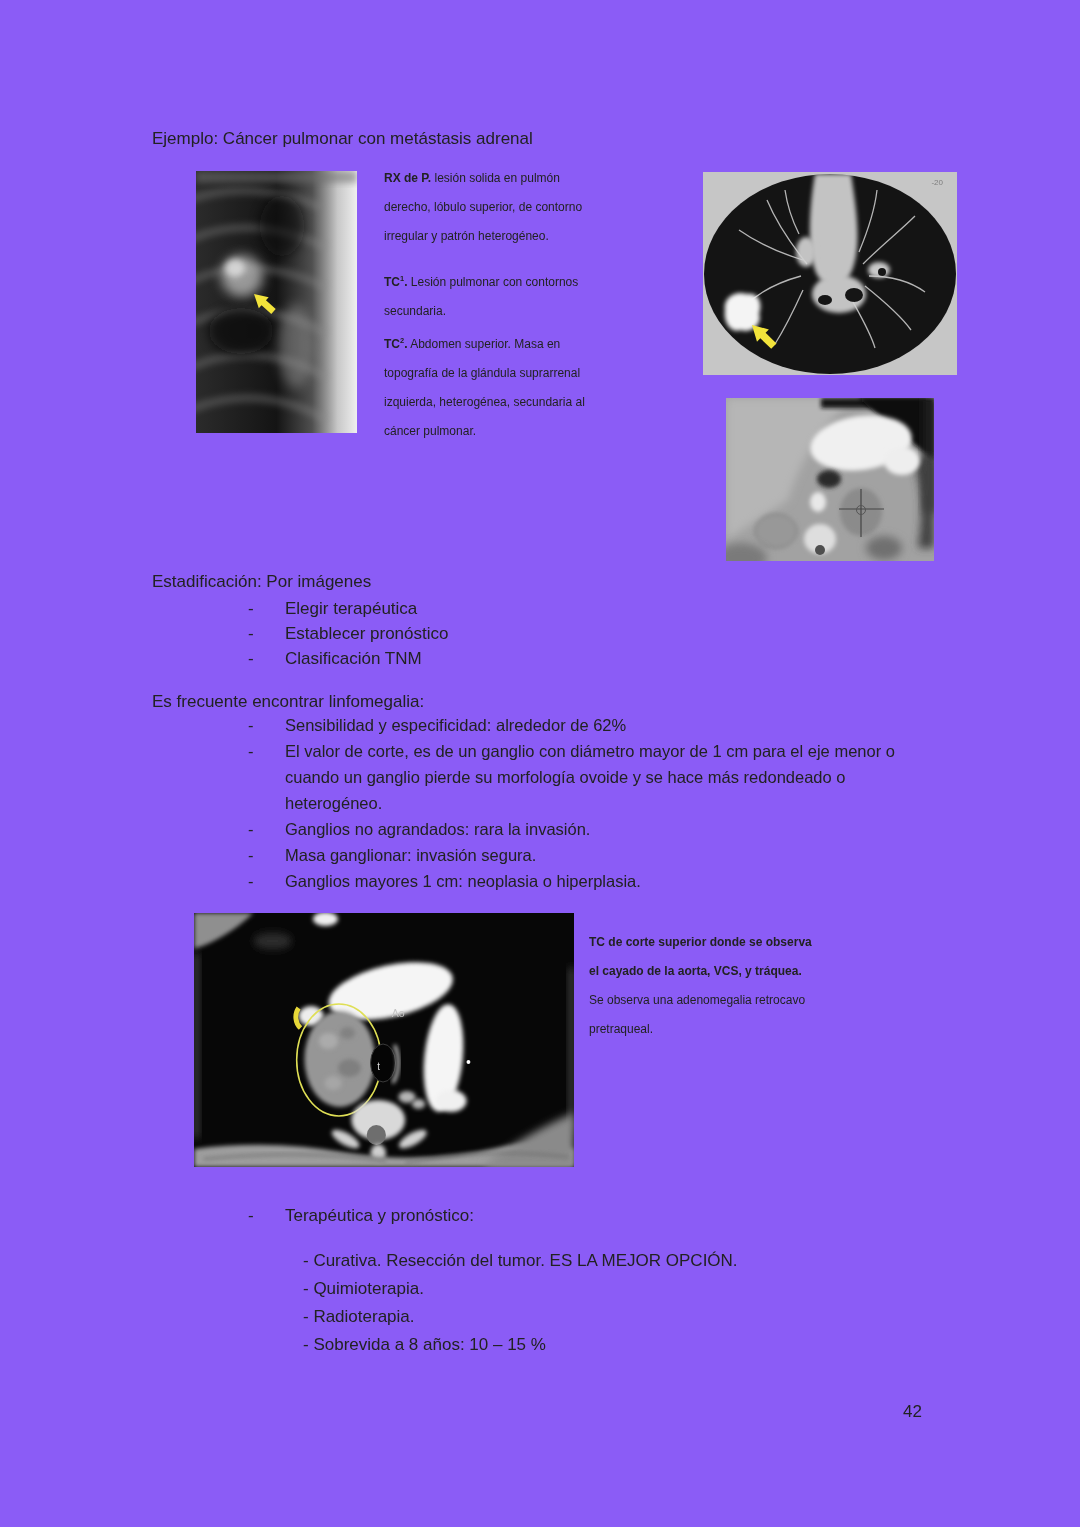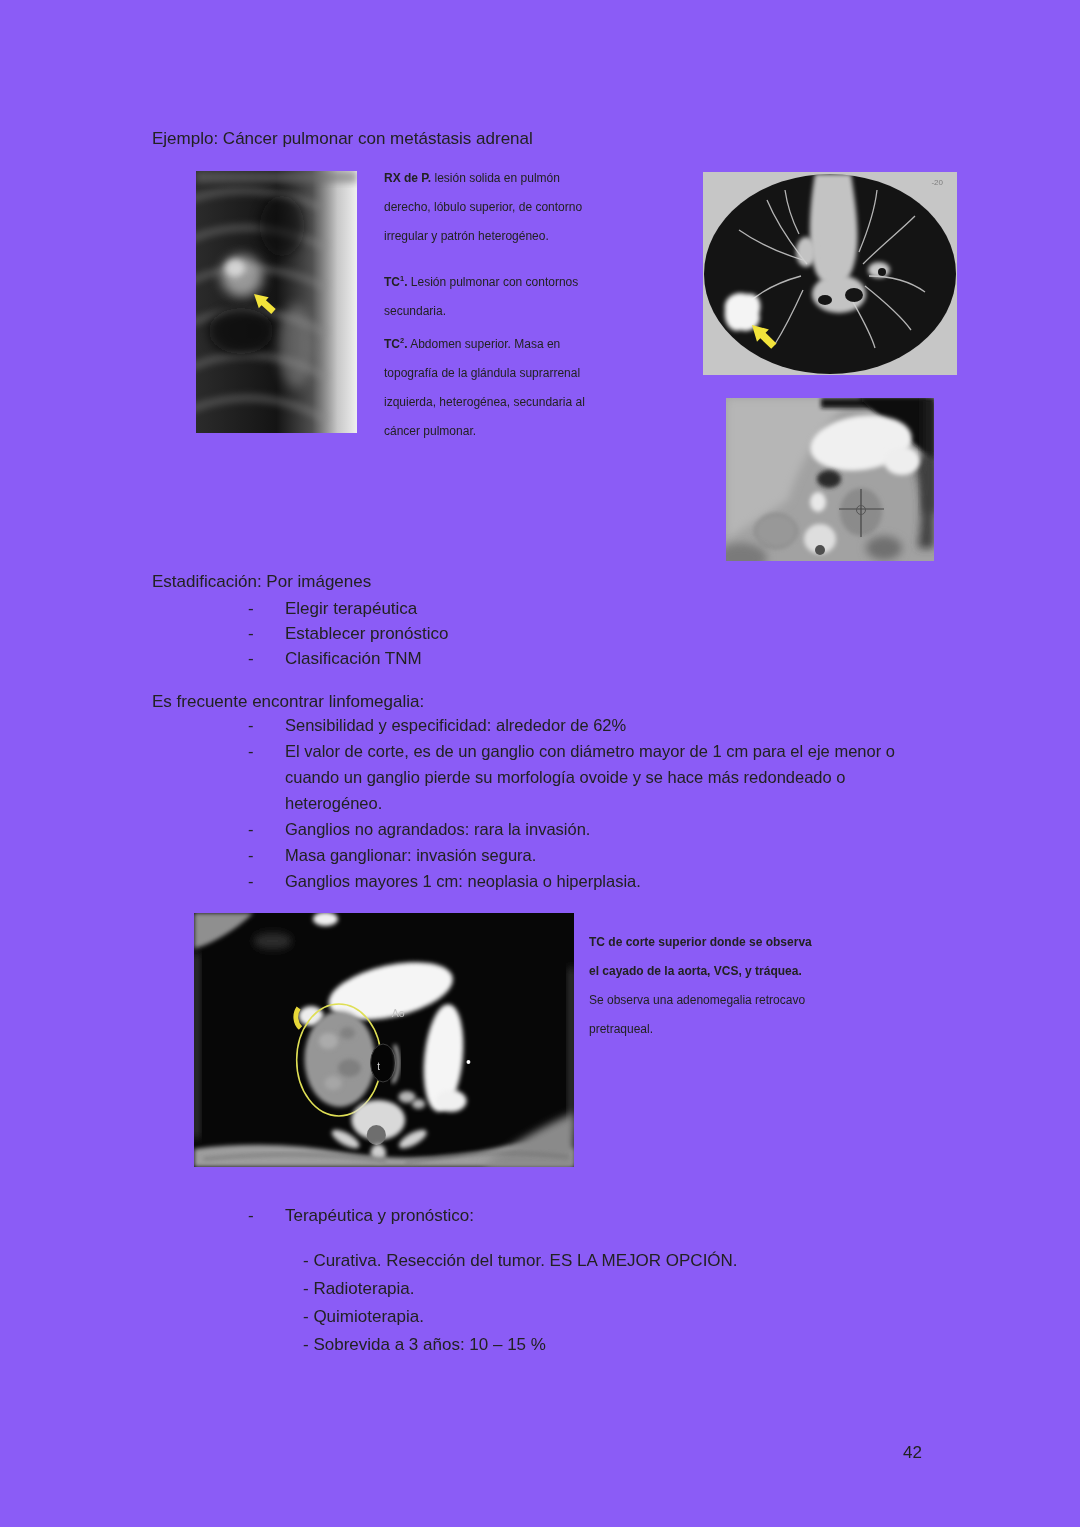--- a/index.html
+++ b/index.html
@@ -16,21 +16,21 @@
   .bold { font-weight:bold; }
   sup { font-size:0.62em; vertical-align:super; }
   .row { display:flex; align-items:flex-start; }
   .dash { flex:0 0 37px; }
   .list25 .row { line-height:25px; font-size:17px; }
   .list26 .row { line-height:26px; font-size:16.5px; }
   .linfo-text { width:650px; }
   .sub-item { font-size:17px; line-height:28px; }
   .fig { display:block; }
   .fig svg { display:block; width:100%; height:100%; }
-  .pageno { font-size:17px;margin-top:41px; }
+  .pageno { font-size:17px; }
 </style>
 </head>
 <body>
 
 <div class="page">
 
   <div class="abs body-text" style="left:152px; top:126px;">Ejemplo: Cáncer pulmonar con metástasis adrenal</div>
 
   <div class="abs fig" style="left:196px; top:171px; width:161px; height:262px;">
     <svg viewBox="0 0 161 262" preserveAspectRatio="none">
@@ -256,20 +256,20 @@
   </div>
 
   <div class="abs list25" style="left:248px; top:1203px;">
     <div class="row">
       <span class="dash">-</span>
       <span>Terapéutica y pronóstico:</span>
     </div>
   </div>
   <div class="abs" style="left:303px; top:1231px;margin-top:16px;">
     <div class="sub-item">- Curativa. Resección del tumor. ES LA MEJOR OPCIÓN.</div>
+    <div class="sub-item">- Quimioterapia.</div>
     <div class="sub-item">- Radioterapia.</div>
-    <div class="sub-item">- Quimioterapia.</div>
-    <div class="sub-item">- Sobrevida a 3 años: 10 – 15 %</div>
+    <div class="sub-item">- Sobrevida a 8 años: 10 – 15 %</div>
   </div>
 
   <div class="abs pageno" style="left:903px; top:1402px;">42</div>
 
 </div>
 
 </body></html>

